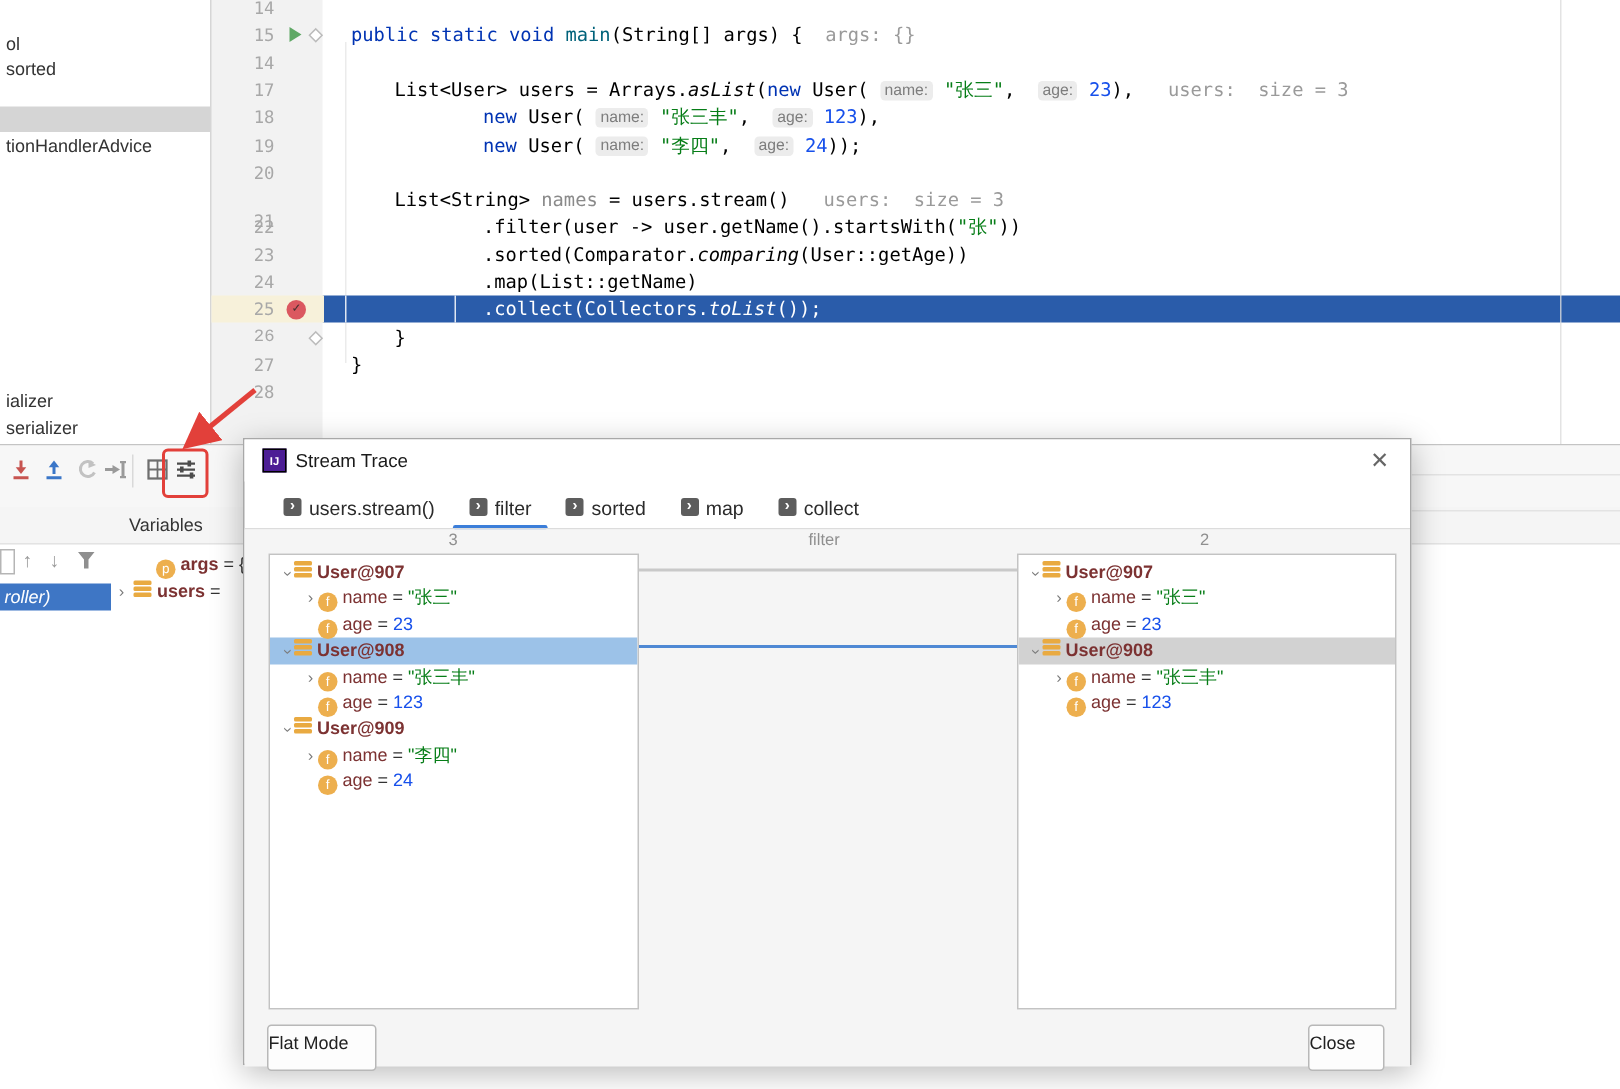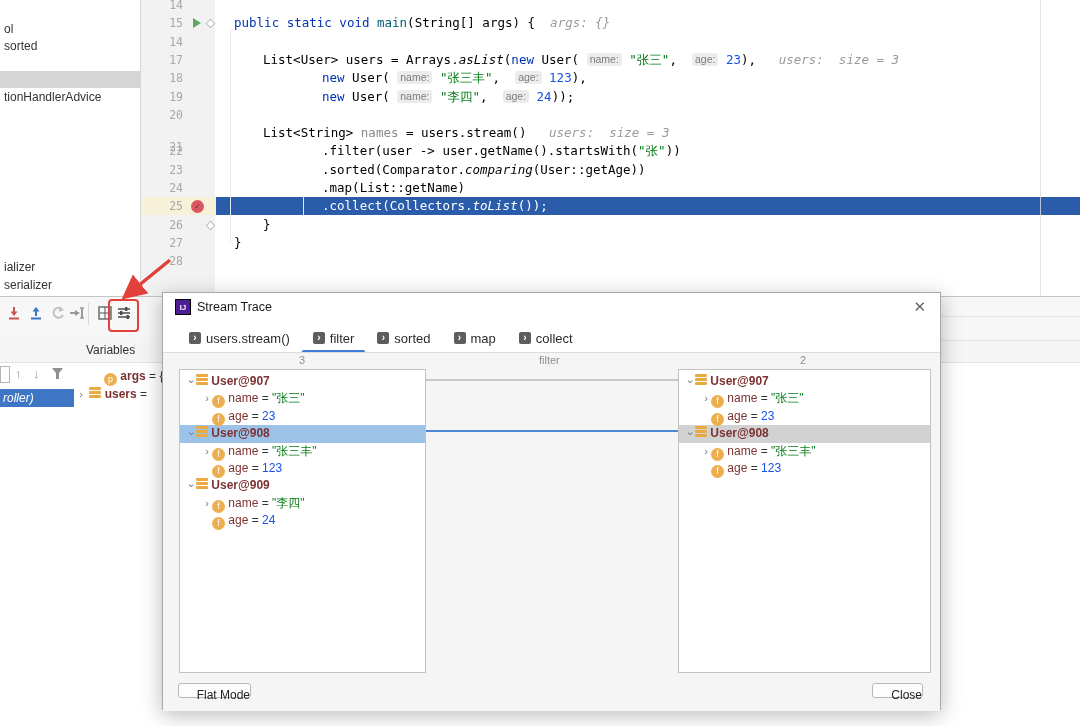--- a/index.html
+++ b/index.html
@@ -28,21 +28,21 @@
   .bp-dot{position:absolute;left:50px;top:3px;width:13px;height:13px;border-radius:50%;background:#db5860;color:#4a2f2f;font-size:9px;line-height:13px;text-align:center;font-weight:bold}
   .fold-marker{position:absolute;left:66px;top:6px;width:7px;height:7px;background:#fff;border:1px solid #bbb;transform:rotate(45deg)}
   .indent-guide{position:absolute;width:1px;background:#ebebeb}
   #exec-bg{position:absolute;left:215px;top:197px;width:865px;height:18px;background:var(--exec-line)}
   .exec-tick{position:absolute;top:197px;width:1px;height:18px;background:rgba(255,255,255,.85)}
   #margin-guide{position:absolute;left:1040px;top:0;width:1px;height:296px;background:#dcdcdc;opacity:.8}
   .code-line{position:absolute;height:18px;line-height:18px;font-family:"DejaVu Sans Mono",monospace;font-size:12.5px;white-space:pre;color:#000}
   .tk-kw{color:var(--kw)} .tk-pl{color:#000} .tk-fn{color:#00627a}
   .tk-str{color:var(--str)} .tk-num{color:var(--num)}
   .tk-itl{font-style:italic;color:#000} .tk-gray{color:#8a8a8a}
-  .tk-dbg{color:#9a9a9a;font-style:italic}
+  .tk-dbg{color:#9a9a9a;}
   .tk-pill{display:inline-block;font-family:"Liberation Sans",sans-serif;font-size:10.5px;line-height:13px;color:#7d7d7d;background:#ececec;border-radius:3px;padding:0 3px;vertical-align:1px;font-style:normal}
   .code-line.exec .tk-pl,.code-line.exec .tk-itl,.code-line.exec .tk-str,.code-line.exec .tk-num,.code-line.exec .tk-kw{color:#fff}
 
   
   #debug-divider{position:absolute;left:0;top:296px;width:1080px;height:1px;background:#c4c4c4}
   #toolbar-strip{position:absolute;left:0;top:297px;width:1080px;height:41px;background:#f7f7f7}
   #header-strip{position:absolute;left:0;top:338px;width:1080px;height:25px;background:#f5f5f5;border-bottom:1px solid #e3e3e3}
   .right-line{position:absolute;left:941px;width:139px;height:1px;background:#e3e3e3}
   .tb-icon{position:absolute;top:305px;width:16px;height:16px}
   #tb-sep{position:absolute;left:88px;top:303px;width:1px;height:22px;background:#d9d9d9}
@@ -81,21 +81,21 @@
   .trow{height:17.4px;line-height:17px;font-size:12px;white-space:nowrap;color:#333}
   .trow.sel-blue{background:var(--sel-blue)}
   .trow.sel-gray{background:var(--sel-gray)}
   .tlabel{color:var(--maroon);font-weight:bold}
   .fname{color:var(--maroon)}
   .eq{color:#333}
   .tval.str{color:var(--str)} .tval.num{color:var(--num)}
   .conn{position:absolute;height:2px}
   #conn-gray{left:263px;top:86px;width:252px;background:#c9c9c9;height:1.5px}
   #conn-blue{left:263px;top:137px;width:252px;background:#4f89d4}
-  .dlg-btn{position:absolute;top:390px;height:15px;background:#fdfdfd;border:1px solid #b8b8b8;border-radius:3px;font-size:12px;color:#222;text-align:right;line-height:23px}
+  .dlg-btn{position:absolute;top:390px;height:31px;background:#fdfdfd;border:1px solid #b8b8b8;border-radius:3px;font-size:12px;color:#222;text-align:left;line-height:23px}
   #btn-flat{left:15px;width:73px}
   #btn-close{left:709px;width:51px}
 
   svg{display:block}
 </style>
 </head>
 <body>
 
 <div id="screen">
 
@@ -124,21 +124,21 @@
       <div class="gut-row" style="top: 32.6px;"><span class="gut-num">14</span></div>
       <div class="gut-row" style="top: 50.9px;"><span class="gut-num">17</span></div>
       <div class="gut-row" style="top: 69.2px;"><span class="gut-num">18</span></div>
       <div class="gut-row" style="top: 87.5px;"><span class="gut-num">19</span></div>
       <div class="gut-row" style="top: 105.8px;"><span class="gut-num">20</span></div>
       <div class="gut-row" style="top: 124.1px; margin-top: 14px;"><span class="gut-num">21</span></div>
       <div class="gut-row" style="top: 142.4px;"><span class="gut-num">22</span></div>
       <div class="gut-row" style="top: 160.7px;"><span class="gut-num">23</span></div>
       <div class="gut-row" style="top: 179px;"><span class="gut-num">24</span></div>
       <div class="gut-row bp" style="top: 197.3px;"><span class="gut-num">25</span><span class="bp-dot">✓</span></div>
-      <div class="gut-row" style="top: 215.6px;"><span class="gut-num">26</span><span class="fold-marker"></span></div>
+      <div class="gut-row" style="top: 215.6px; font-family: Liberation Mono, monospace;"><span class="gut-num">26</span><span class="fold-marker"></span></div>
       <div class="gut-row" style="top: 233.9px;"><span class="gut-num">27</span></div>
       <div class="gut-row" style="top: 252.2px;"><span class="gut-num">28</span></div>
     </div>
   <div id="margin-guide"></div>
 
   <div id="left-list">
       <div class="ov-item" style="top: 21px;">ol</div>
       <div class="ov-item" style="top: 38px;">sorted</div>
       <div class="ov-item sel" style="top: 71px;"></div>
       <div class="ov-item" style="top: 89px;">tionHandlerAdvice</div>

